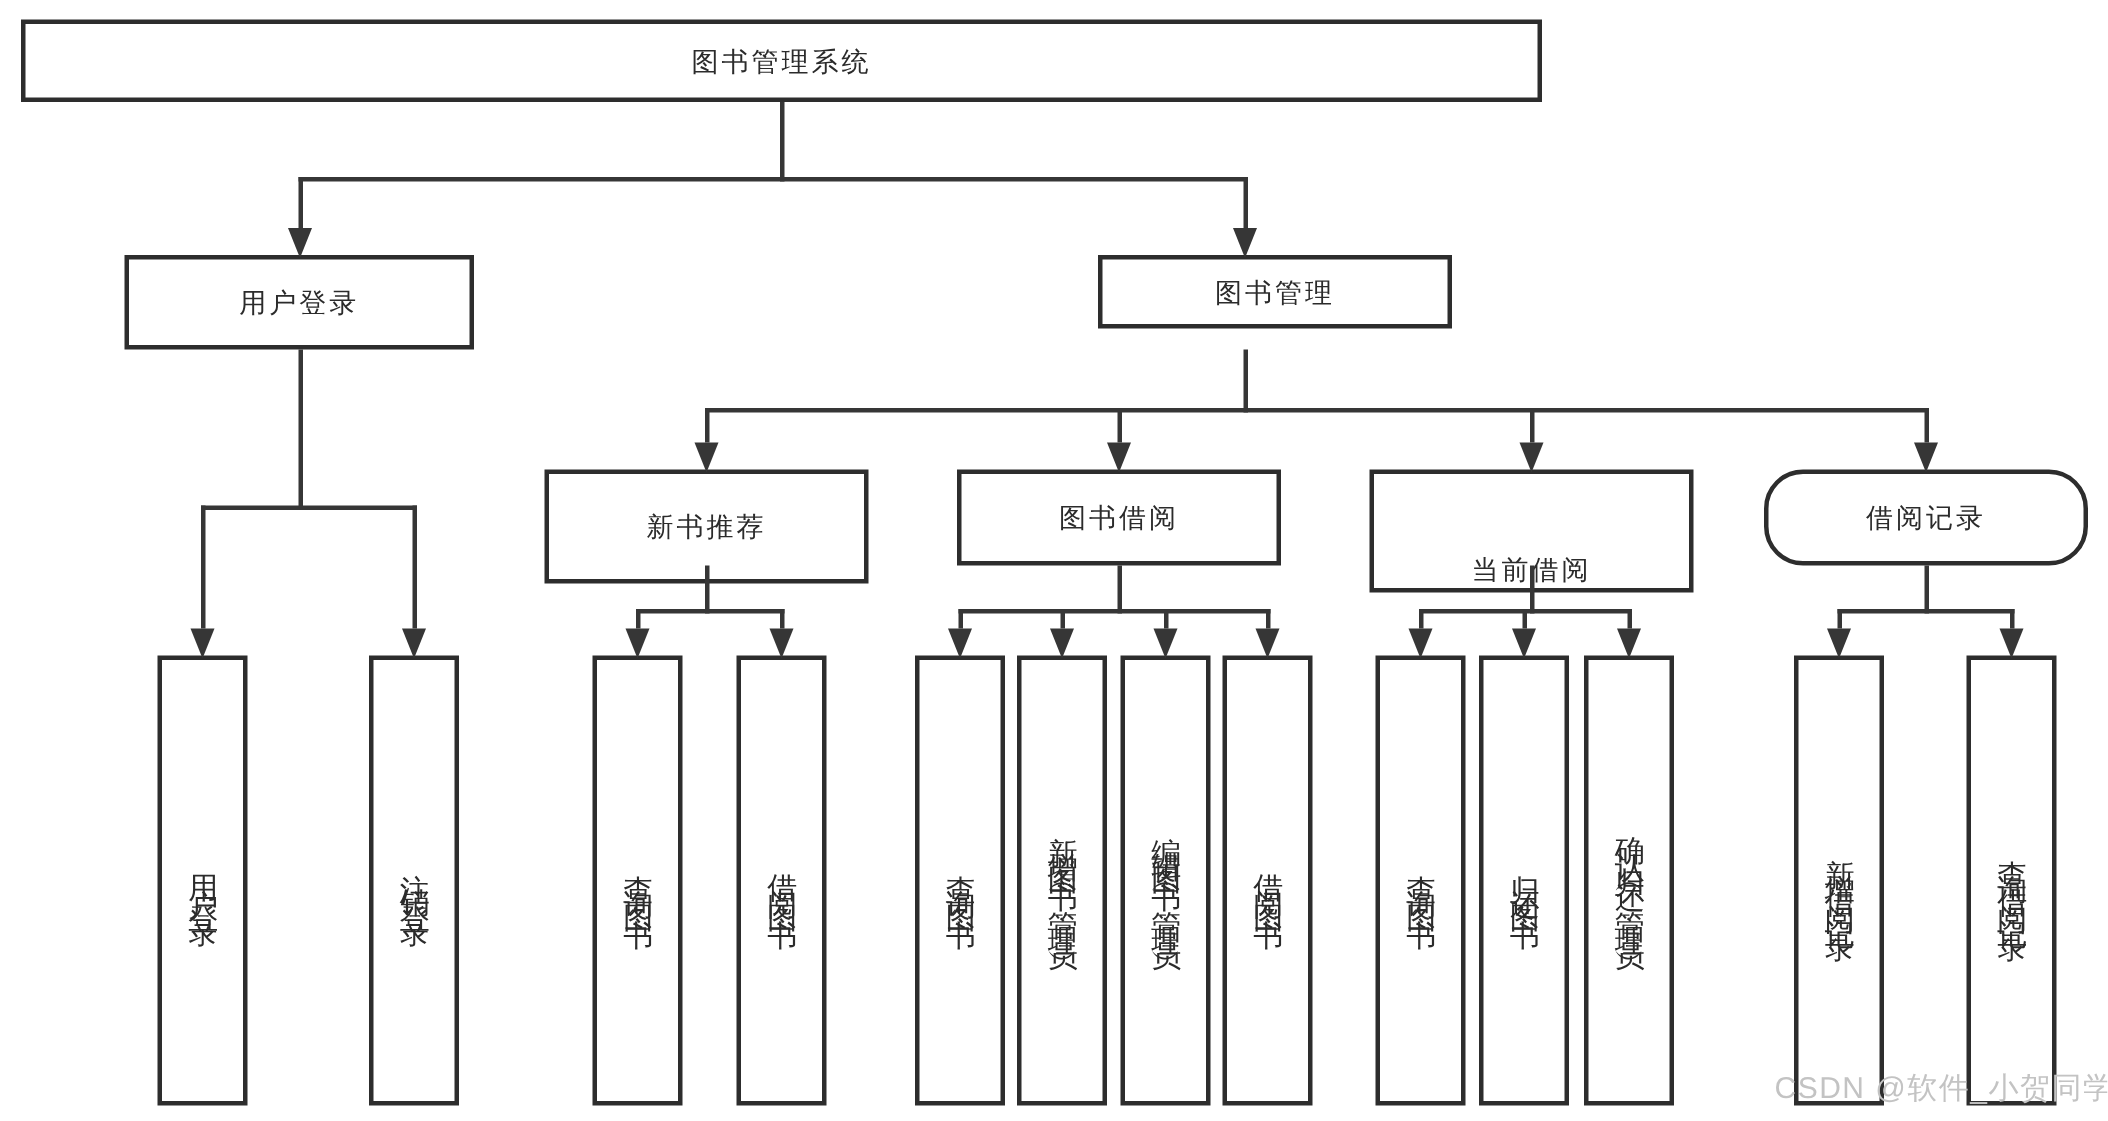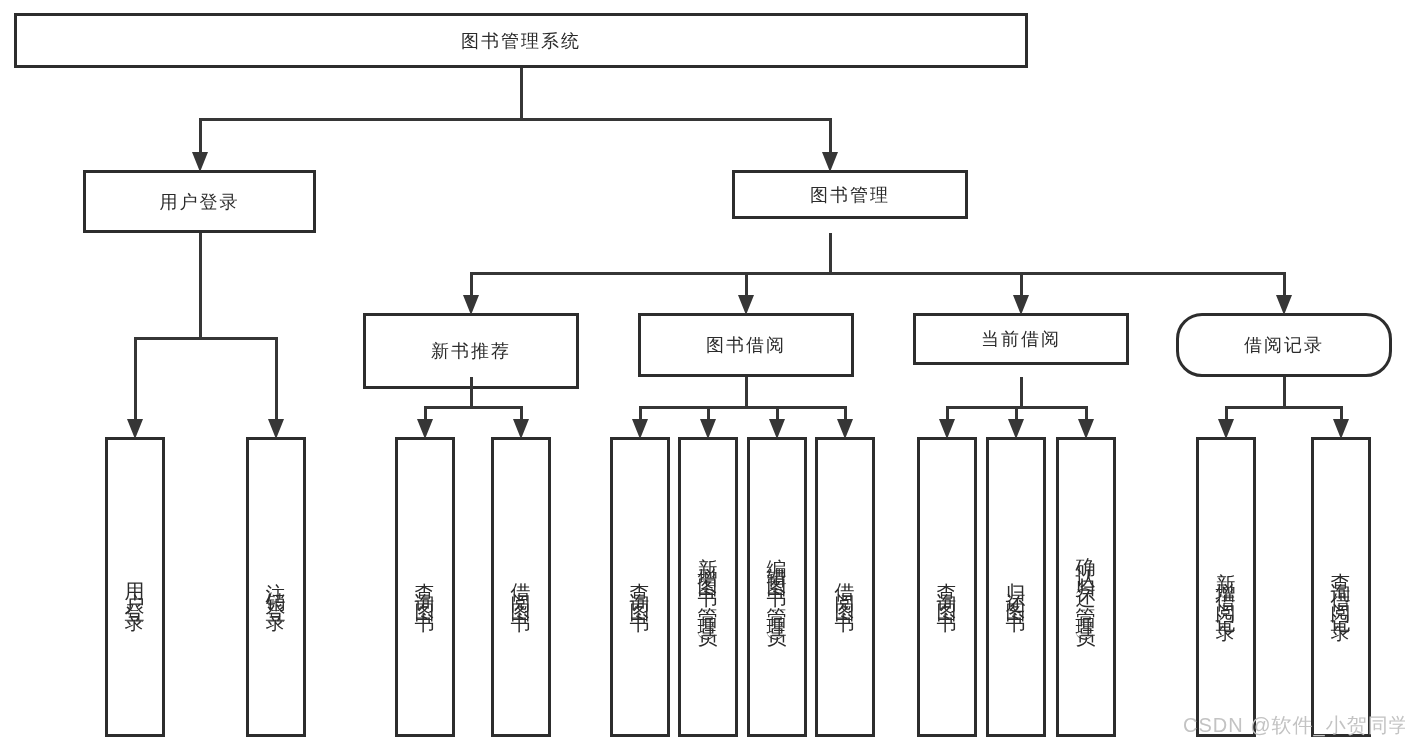--- a/index.html
+++ b/index.html
@@ -72,21 +72,21 @@
     </div>
     <div class="node h-node" style="left: 712px; top: 170px; width: 236px; height: 49px; border-color: rgb(45, 45, 45); background: rgb(255, 255, 255); margin-left: 20px;">
       <span class="node-label" style="color: rgb(43, 43, 43);">图书管理</span>
     </div>
     <div class="node h-node" style="left: 363px; top: 313px; width: 216px; height: 76px; border-color: rgb(45, 45, 45); background: rgb(255, 255, 255);">
       <span class="node-label" style="color: rgb(43, 43, 43);">新书推荐</span>
     </div>
     <div class="node h-node" style="left: 638px; top: 313px; width: 216px; height: 64px; border-color: rgb(45, 45, 45); background: rgb(255, 255, 255); text-align: right;">
       <span class="node-label" style="color: rgb(43, 43, 43);">图书借阅</span>
     </div>
-    <div class="node h-node" style="left: 913px; top: 313px; width: 216px; height: 52px; border-color: rgb(45, 45, 45); background: rgb(255, 255, 255);">
+    <div class="node h-node" style="left: 913px; top: 313px; width: 216px; height: 82px; border-color: rgb(45, 45, 45); background: rgb(255, 255, 255); align-items: flex-end;">
       <span class="node-label" style="color: rgb(43, 43, 43);">当前借阅</span>
     </div>
     <div class="node h-node" style="left: 1176px; top: 313px; width: 216px; height: 64px; border-color: rgb(45, 45, 45); background: rgb(255, 255, 255); border-radius: 26px;">
       <span class="node-label" style="color: rgb(43, 43, 43);">借阅记录</span>
     </div>
     <div class="node v-node" style="left: 105px; top: 437px; width: 60px; height: 300px; border-color: rgb(45, 45, 45); background: rgb(255, 255, 255);">
       <span class="node-label" style="color: rgb(43, 43, 43);">用户登录</span>
     </div>
     <div class="node v-node" style="left: 246px; top: 437px; width: 60px; height: 300px; border-color: rgb(45, 45, 45); background: rgb(255, 255, 255);">
       <span class="node-label" style="color: rgb(43, 43, 43);">注销登录</span>

